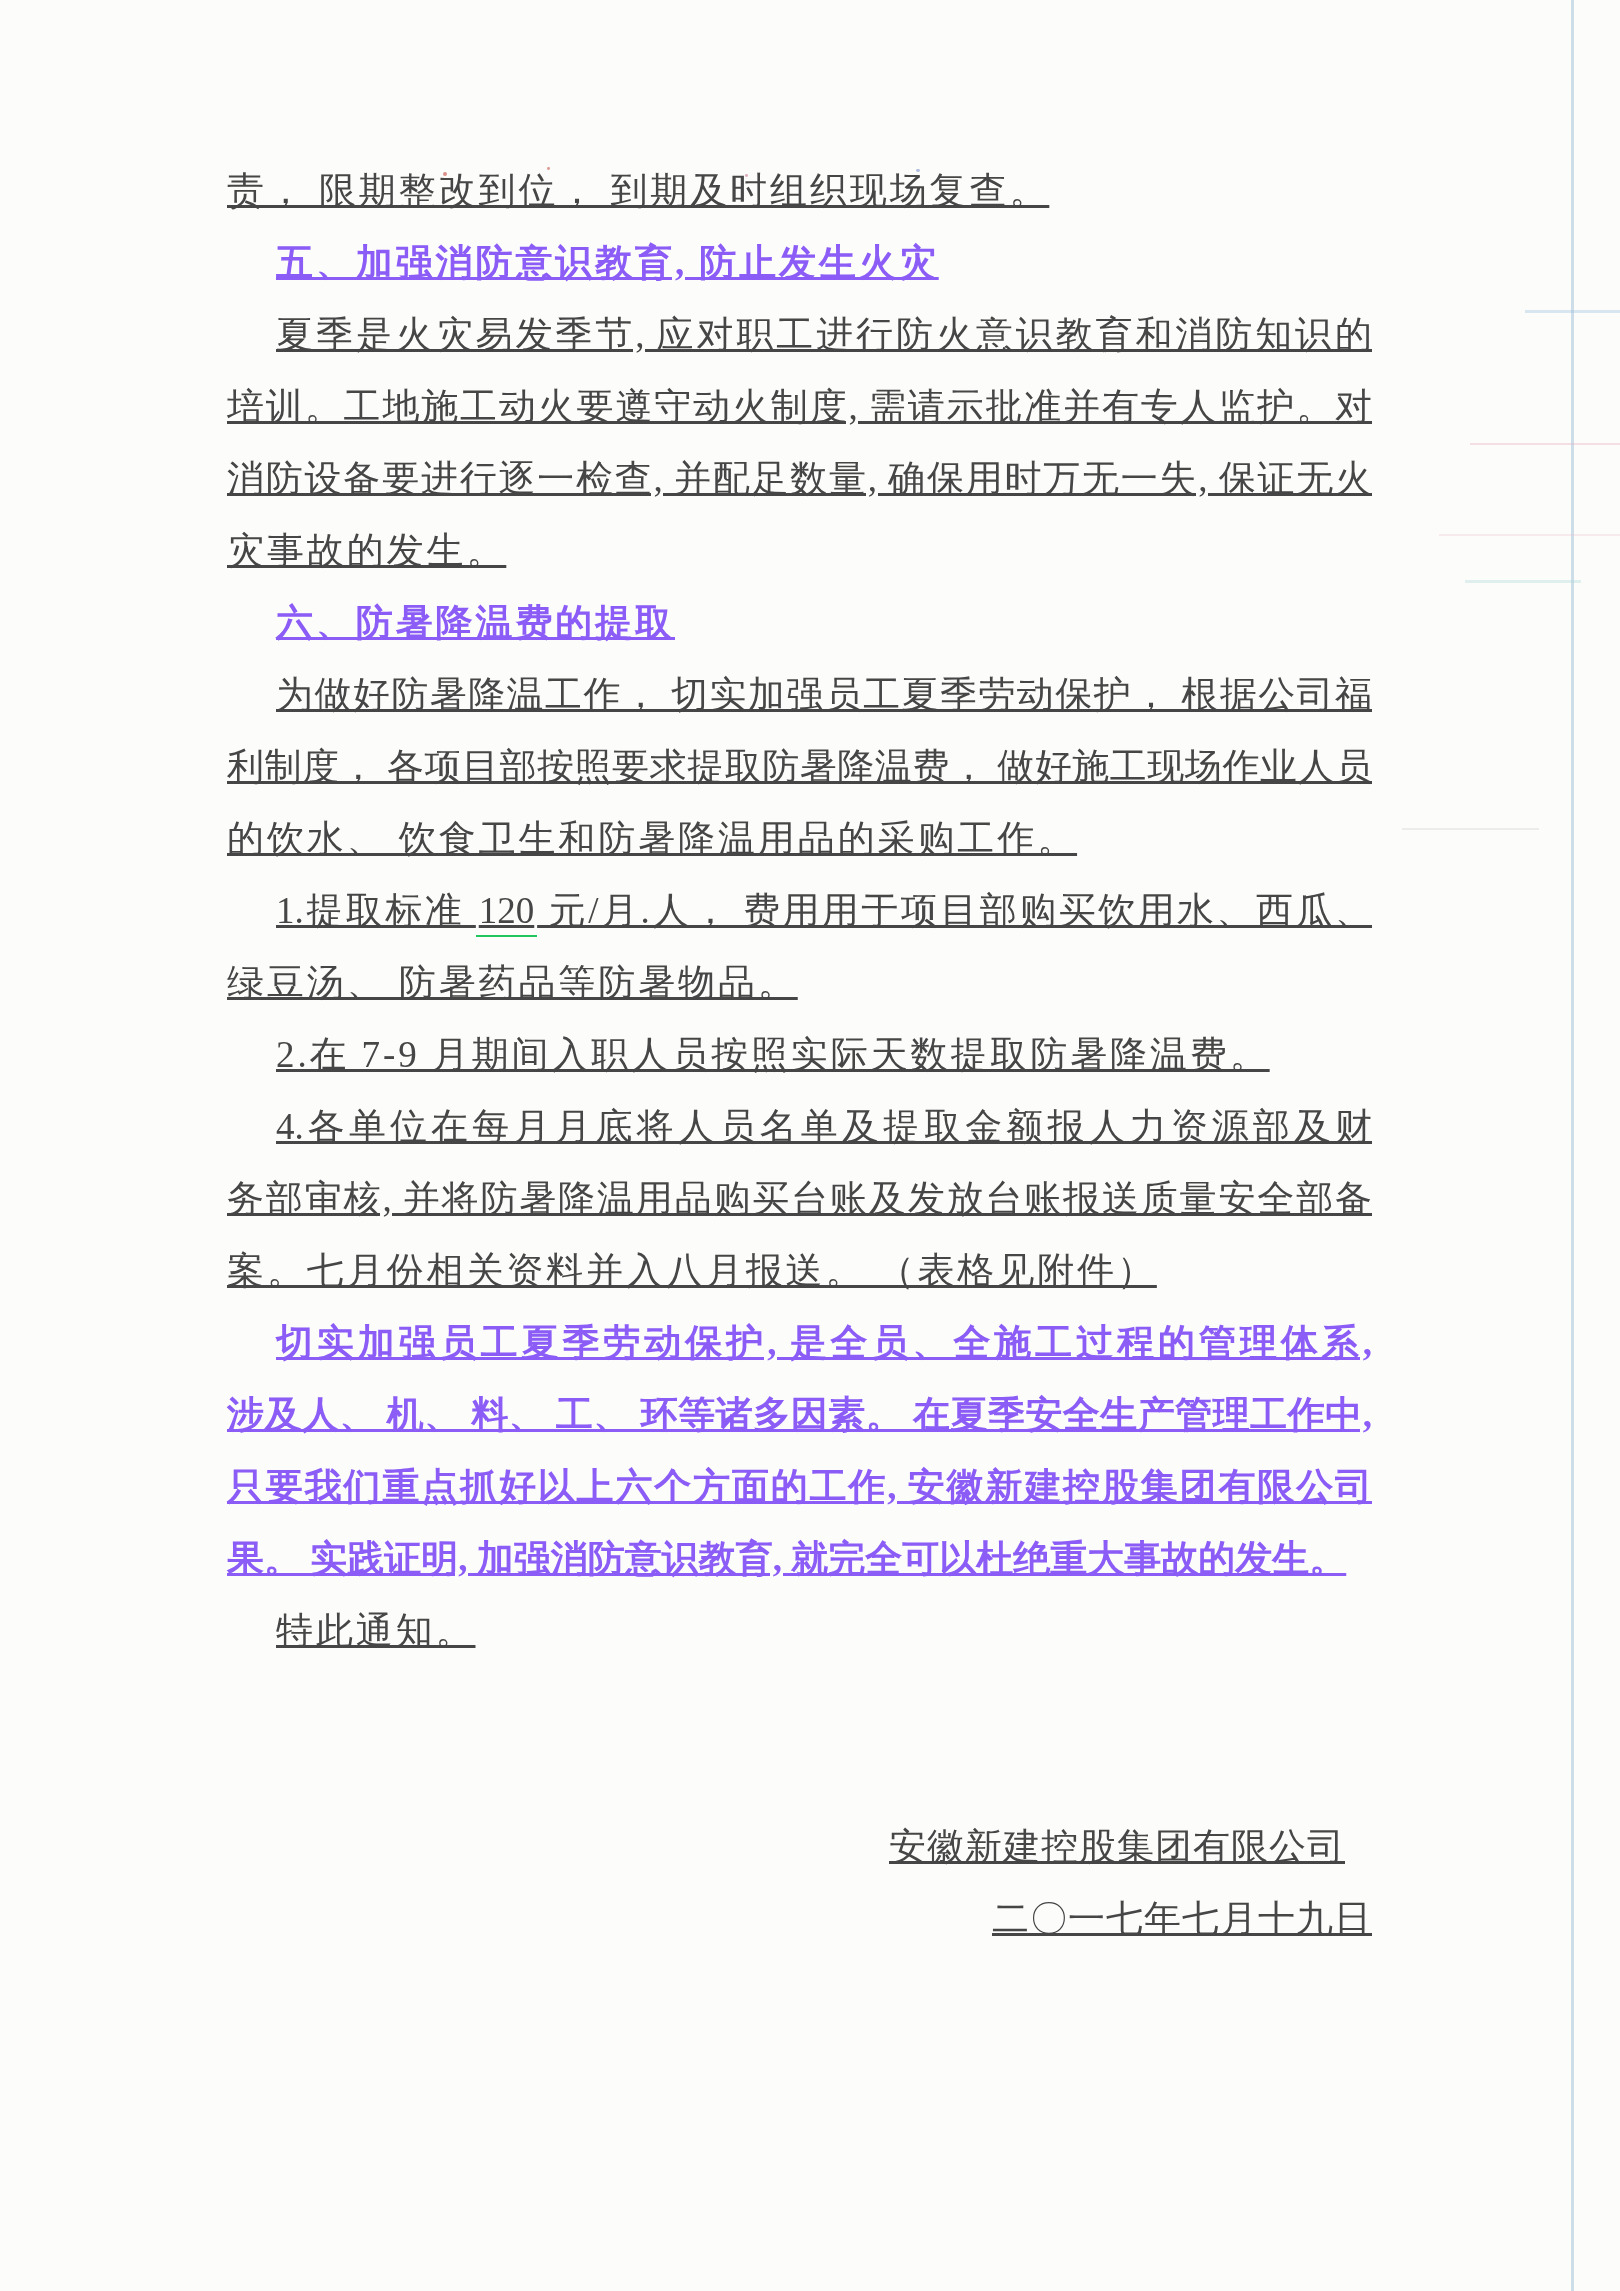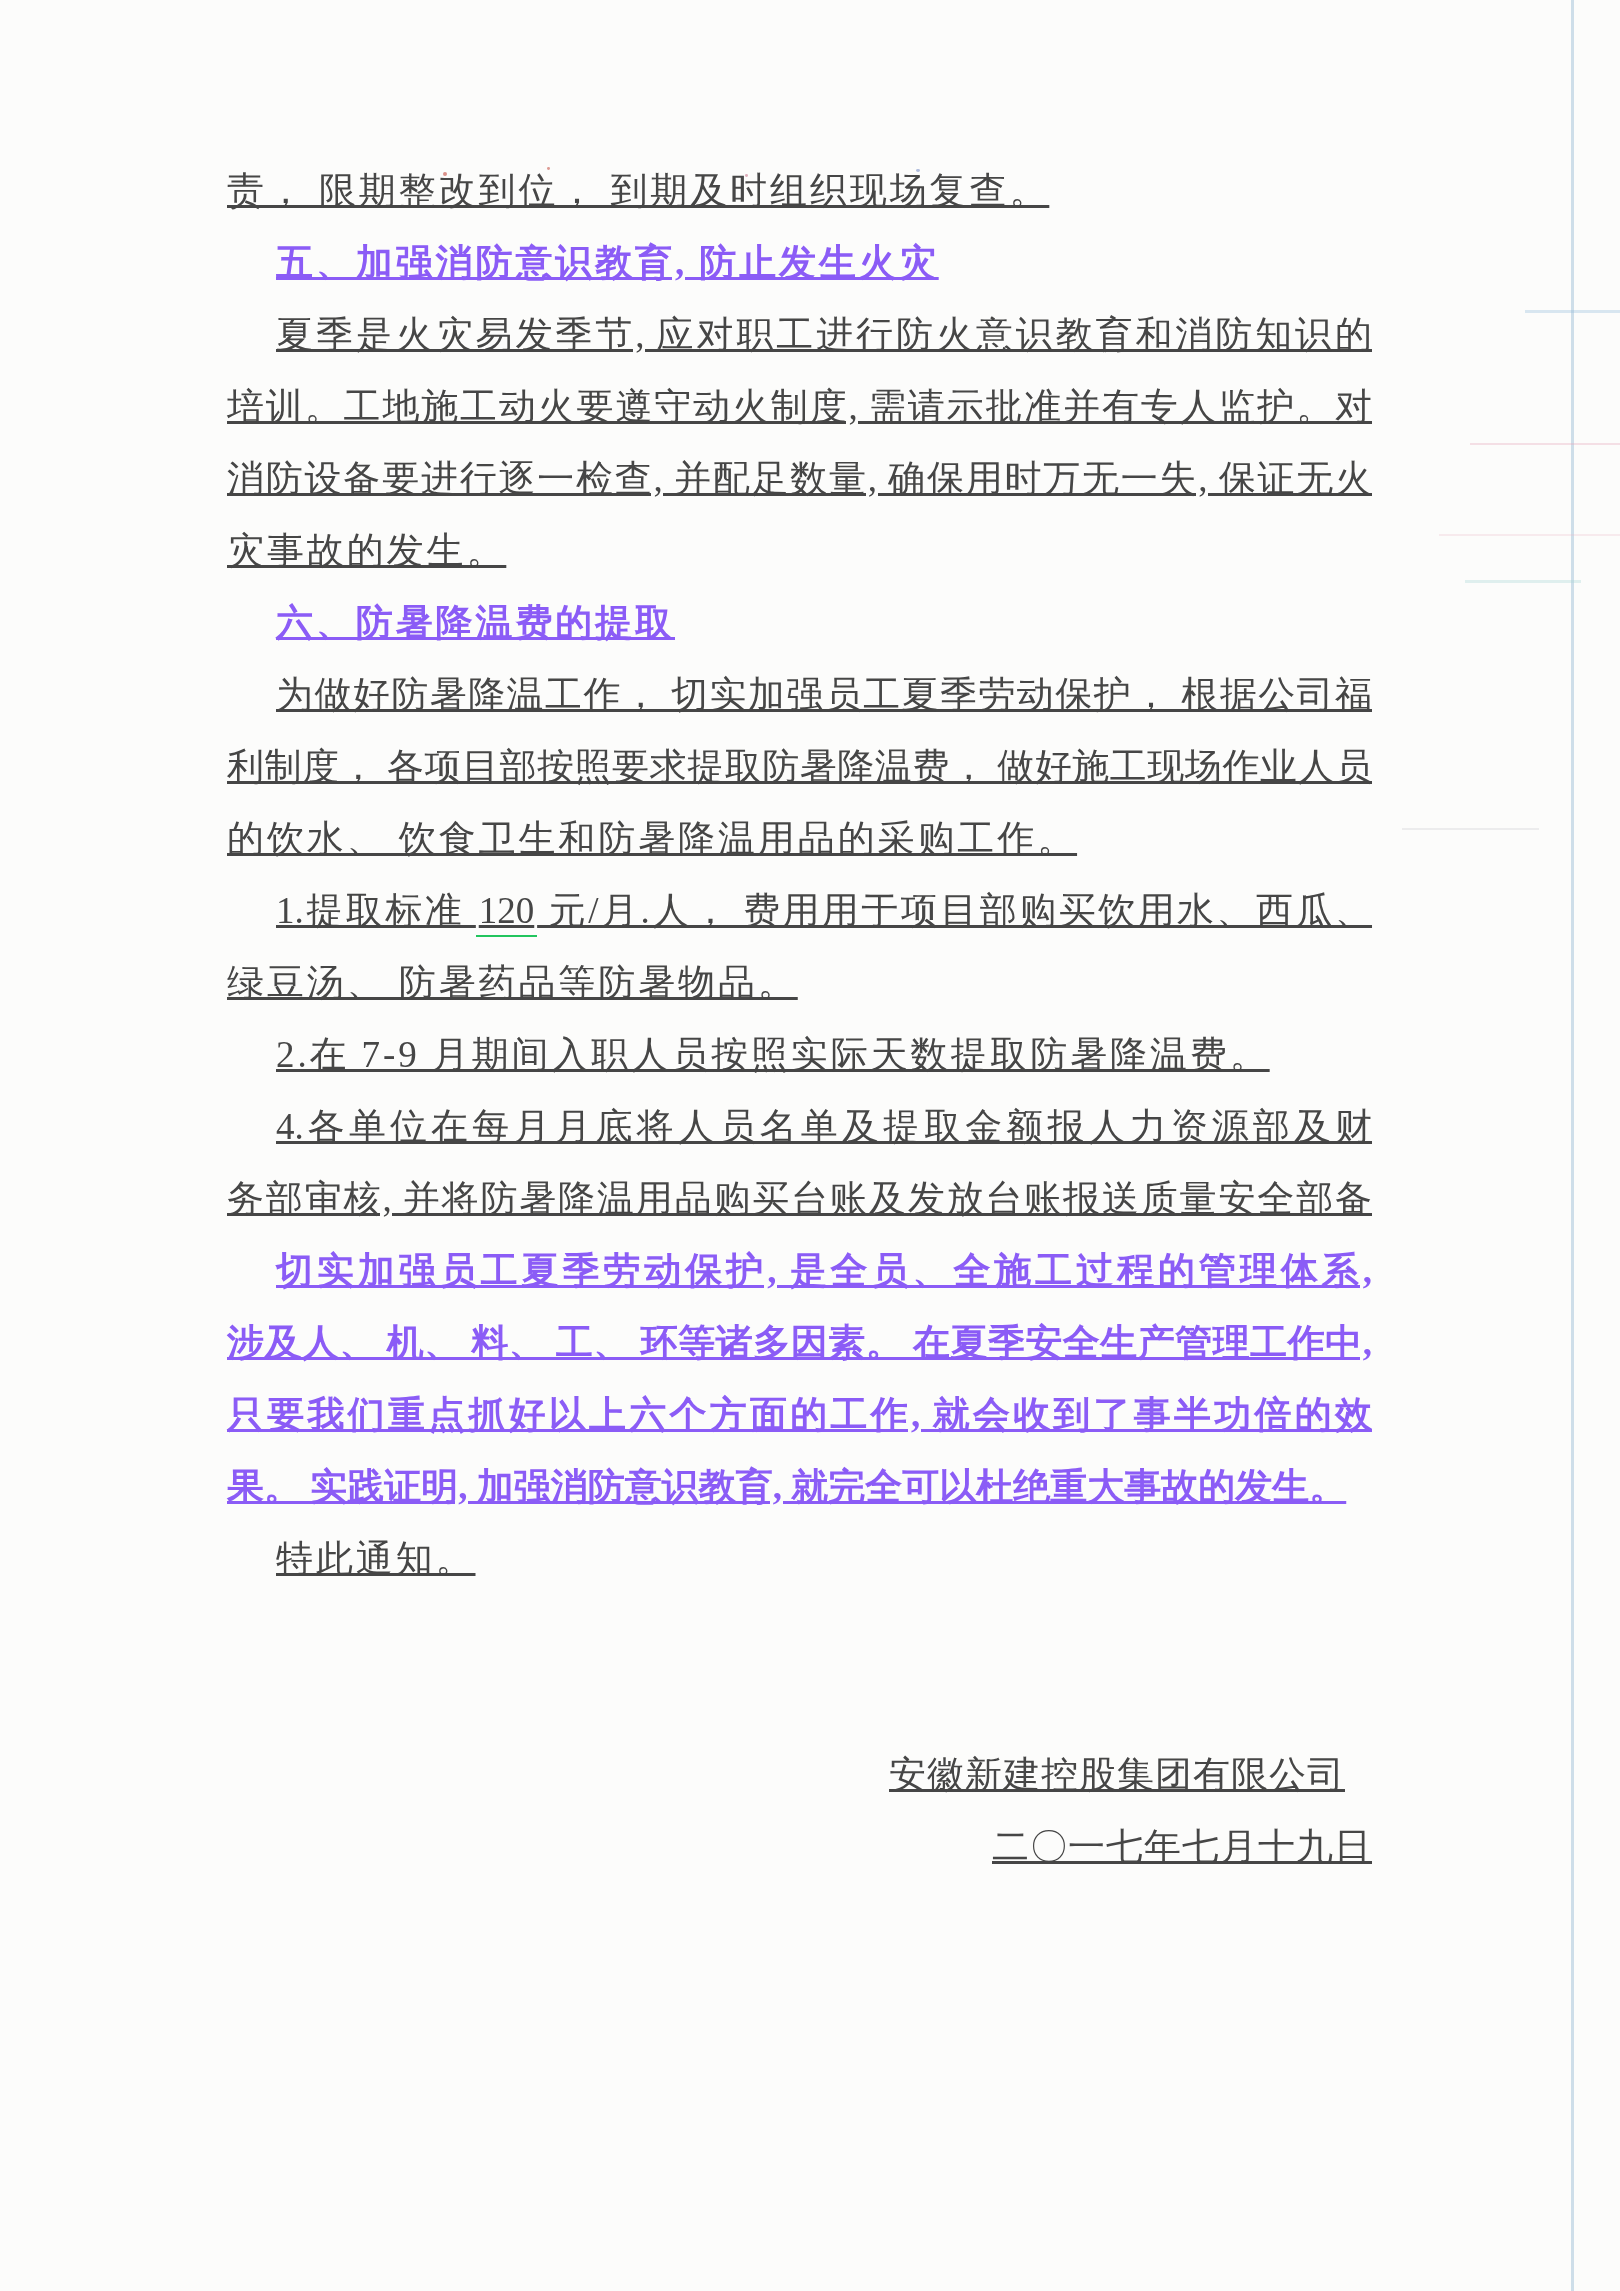--- a/index.html
+++ b/index.html
@@ -94,24 +94,25 @@
   <div class="line j ind">为做好防暑降温工作， 切实加强员工夏季劳动保护， 根据公司福</div>
   <div class="line j">利制度， 各项目部按照要求提取防暑降温费， 做好施工现场作业人员</div>
   <div class="line loose">的饮水、 饮食卫生和防暑降温用品的采购工作。</div>
 
   <div class="line j ind"><span>1.提取标准 </span><span class="u">120</span><span> 元/月.人， 费用用于项目部购买饮用水、西瓜、</span></div>
 
   <div class="line loose">绿豆汤、 防暑药品等防暑物品。</div>
   <div class="line loose ind">2.在 7-9 月期间入职人员按照实际天数提取防暑降温费。</div>
   <div class="line j ind">4.各单位在每月月底将人员名单及提取金额报人力资源部及财</div>
   <div class="line j">务部审核, 并将防暑降温用品购买台账及发放台账报送质量安全部备</div>
+  <div class="line loose">案。七月份相关资料并入八月报送。 （表格见附件）</div>
 
   <div class="line j ind b">切实加强员工夏季劳动保护, 是全员、全施工过程的管理体系,</div>
   <div class="line j b">涉及人、 机、 料、 工、 环等诸多因素。 在夏季安全生产管理工作中,</div>
-  <div class="line j b">只要我们重点抓好以上六个方面的工作, 就会收到了事半功倍的效</div>
+  <div class="line j b">只要我们重点抓好以上六个方面的工作, 安徽新建控股集团有限公司</div>
   <div class="line b">果。 实践证明, 加强消防意识教育, 就完全可以杜绝重大事故的发生。</div>
 
   <div class="line loose ind">特此通知。</div>
 
   <div class="blank"></div>
   <div class="blank"></div>
 
   <div class="line sig-company">安徽新建控股集团有限公司</div>
   <div class="line sig-date">二〇一七年七月十九日</div>
 

